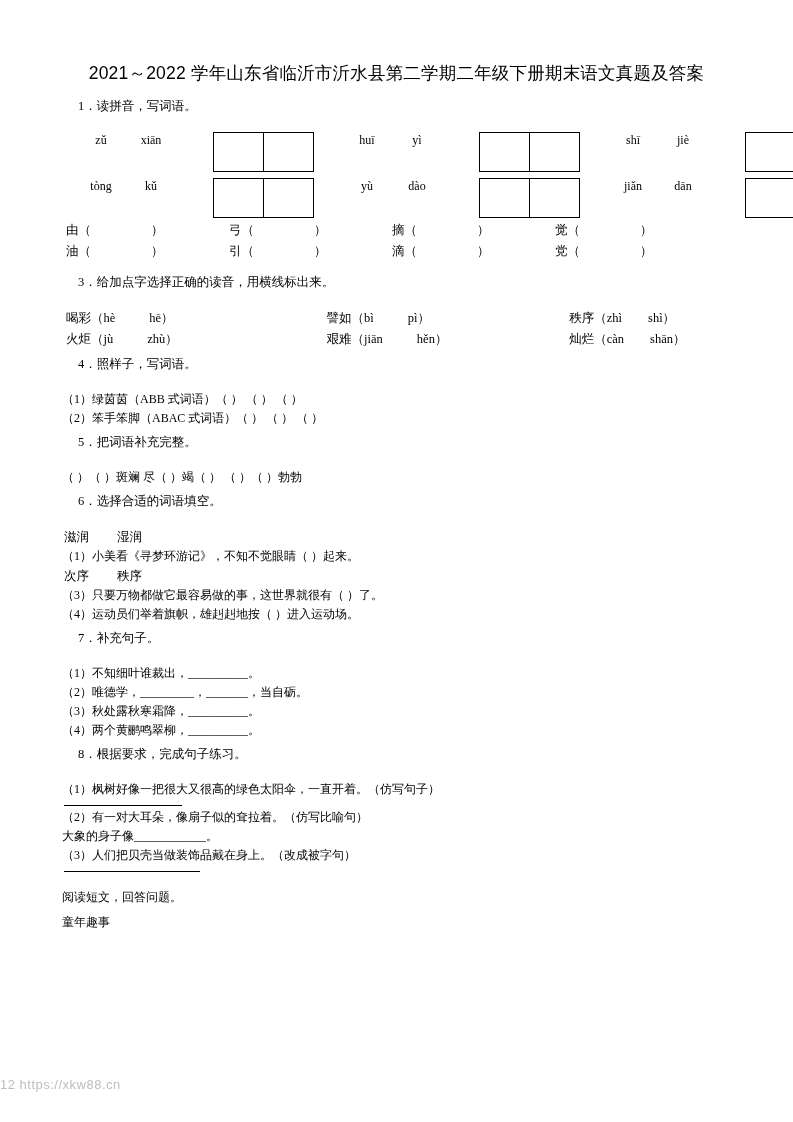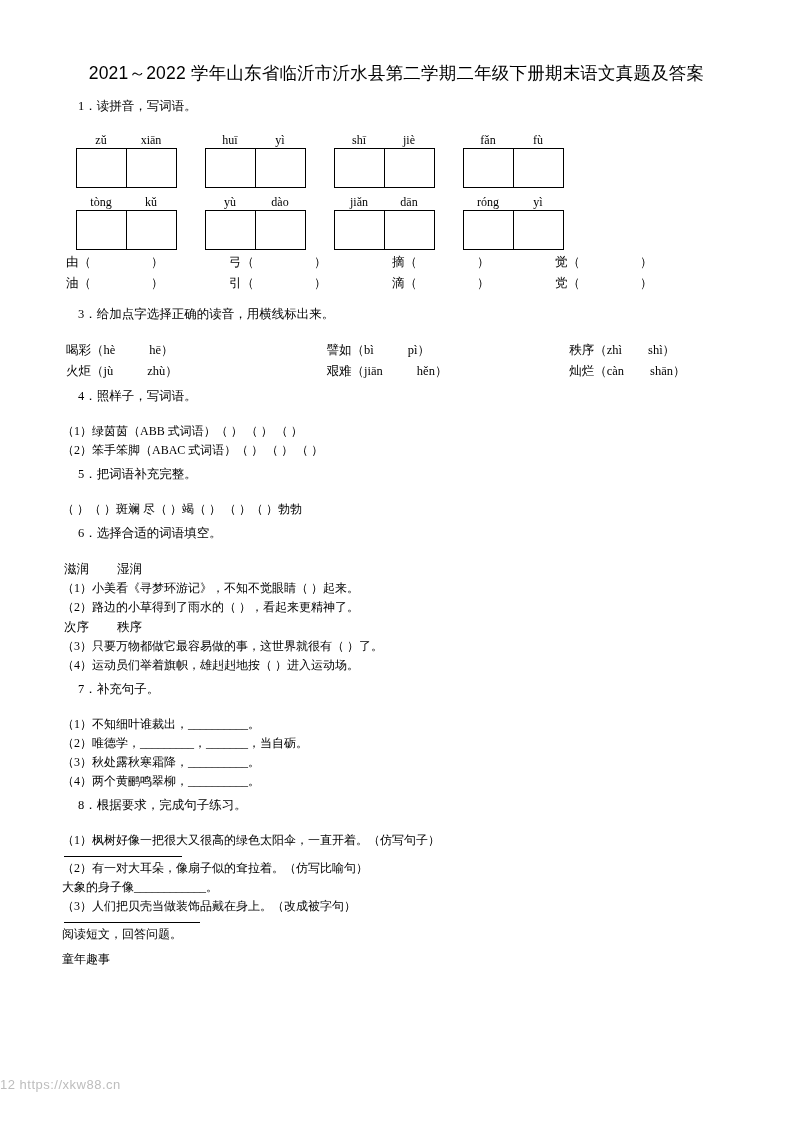--- a/index.html
+++ b/index.html
@@ -49,21 +49,21 @@
   }
   
   .pinyin-row {
     margin: 6px 0 2px 0;
     display: flex;
     gap: 28px;
     padding-left: 14px;
   }
   .word-group {
     display: flex;
-    flex-direction: column;
+    gap: 37px;
   }
   .pinyin-line {
     display: flex;
   }
   .pinyin-cell {
     width: 50px;
     text-align: center;
     font-family: "Liberation Serif", serif;
     font-size: 12px;
     line-height: 16px;
@@ -257,21 +257,20 @@
   <div class="sub">（2）笨手笨脚（ABAC 式词语）（          ）          （          ）          （          ）</div>
 
   <div class="q q-head">5．把词语补充完整。</div>
   <div class="sub">（          ）（          ）斑斓      尽（          ）竭（          ）          （          ）（          ）勃勃</div>
 
   <div class="q q-head">6．选择合适的词语填空。</div>
   <div class="word-pair">
     <span>滋润</span><span class="w2">湿润</span>
   </div>
   <div class="sub">（1）小美看《寻梦环游记》，不知不觉眼睛（          ）起来。</div>
-  <div class="sub">（2）路边的小草得到了雨水的（          ），看起来更精神了。</div>
   <div class="word-pair">
     <span>次序</span><span class="w2">秩序</span>
   </div>
   <div class="sub"></div>
   <div class="sub">（3）只要万物都做它最容易做的事，这世界就很有（          ）了。</div>
   <div class="sub">（4）运动员们举着旗帜，雄赳赳地按（          ）进入运动场。</div>
 
   <div class="q q-head">7．补充句子。</div>
   <div class="sub">（1）不知细叶谁裁出，__________。</div>
   <div class="sub">（2）唯德学，_________，_______，当自砺。</div>
@@ -279,17 +278,17 @@
   <div class="sub">（4）两个黄鹂鸣翠柳，__________。</div>
 
   <div class="q q-head">8．根据要求，完成句子练习。</div>
   <div class="sub">（1）枫树好像一把很大又很高的绿色太阳伞，一直开着。（仿写句子）</div>
   <div class="answer-line"></div>
   <div class="sub">（2）有一对大耳朵，像扇子似的耷拉着。（仿写比喻句）</div>
   <div class="sub">大象的身子像____________。</div>
   <div class="sub">（3）人们把贝壳当做装饰品戴在身上。（改成被字句）</div>
   <div class="answer-line w2"></div>
 
-  <div class="sub" style="margin-top:2px">阅读短文，回答问题。</div>
+  <div class="sub" style="margin-top:16px">阅读短文，回答问题。</div>
   <div class="sub" style="margin-top:6px">童年趣事</div>
 
   <div class="footer">12 https://xkw88.cn</div>
 </div>
 
 </body></html>

